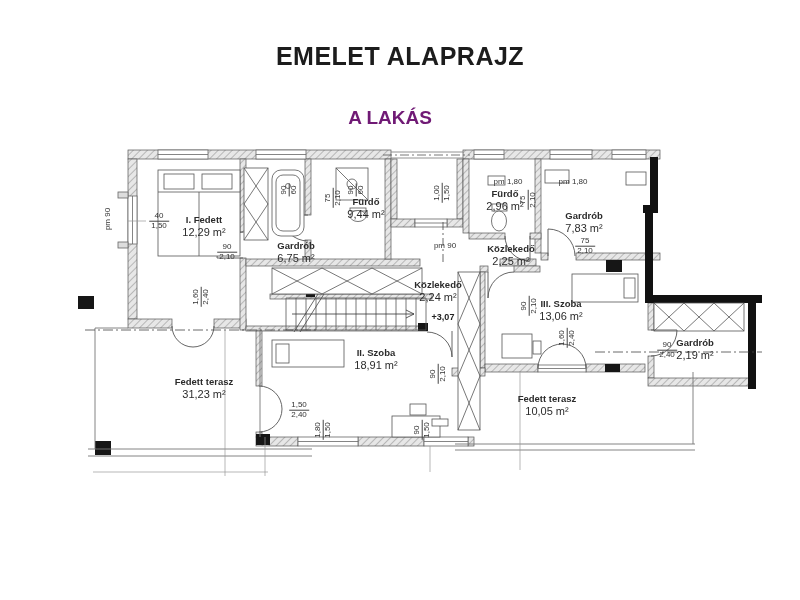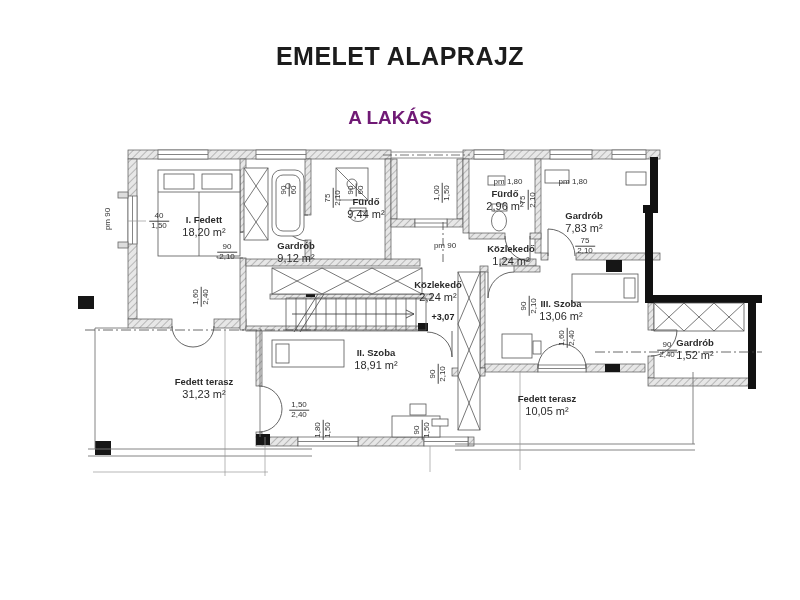--- a/index.html
+++ b/index.html
@@ -236,41 +236,41 @@
       <line x1="225" y1="330" x2="225" y2="476"></line>
       <line x1="265" y1="437" x2="265" y2="476"></line>
       <line x1="93" y1="472" x2="268" y2="472"></line>
       <line x1="430" y1="446" x2="430" y2="472"></line>
       <line x1="520" y1="372" x2="520" y2="470"></line>
     </g>
   </svg>
 
   <div class="lbl" style="left:204px;top:227px">
     <span class="rname">I. Fedett</span>
-    <span class="rarea">18,20 m²</span>
+    <span class="rarea">12,29 m²</span>
   </div>
   <div class="lbl" style="left:296px;top:253px">
     <span class="rname">Gardrób</span>
-    <span class="rarea">9,12 m²</span>
+    <span class="rarea">6,75 m²</span>
   </div>
   <div class="lbl" style="left:366px;top:209px">
     <span class="rname">Fürdő</span>
     <span class="rarea">9,44 m²</span>
   </div>
   <div class="lbl" style="left:505px;top:201px">
     <span class="rname">Fürdő</span>
     <span class="rarea">2,96 m²</span>
   </div>
   <div class="lbl" style="left:584px;top:223px">
     <span class="rname">Gardrób</span>
     <span class="rarea">7,83 m²</span>
   </div>
   <div class="lbl" style="left:511px;top:256px">
     <span class="rname">Közlekedő</span>
-    <span class="rarea">1,24 m²</span>
+    <span class="rarea">2,25 m²</span>
   </div>
   <div class="lbl" style="left:438px;top:292px">
     <span class="rname">Közlekedő</span>
     <span class="rarea">2,24 m²</span>
   </div>
   <div class="lbl" style="left:376px;top:360px">
     <span class="rname">II. Szoba</span>
     <span class="rarea">18,91 m²</span>
   </div>
   <div class="lbl" style="left:561px;top:311px">
@@ -280,21 +280,21 @@
   <div class="lbl" style="left:204px;top:389px">
     <span class="rname">Fedett terasz</span>
     <span class="rarea">31,23 m²</span>
   </div>
   <div class="lbl" style="left:547px;top:406px">
     <span class="rname">Fedett terasz</span>
     <span class="rarea">10,05 m²</span>
   </div>
   <div class="lbl" style="left:695px;top:350px">
     <span class="rname">Gardrób</span>
-    <span class="rarea">1,52 m²</span>
+    <span class="rarea">2,19 m²</span>
   </div>
 
   <div class="dim" style="left:159px;top:221px">
     <span class="num">40</span>
     <span class="den">1,50</span>
   </div>
   <div class="dim" style="left:227px;top:252px">
     <span class="num">90</span>
     <span class="den">2,10</span>
   </div>

